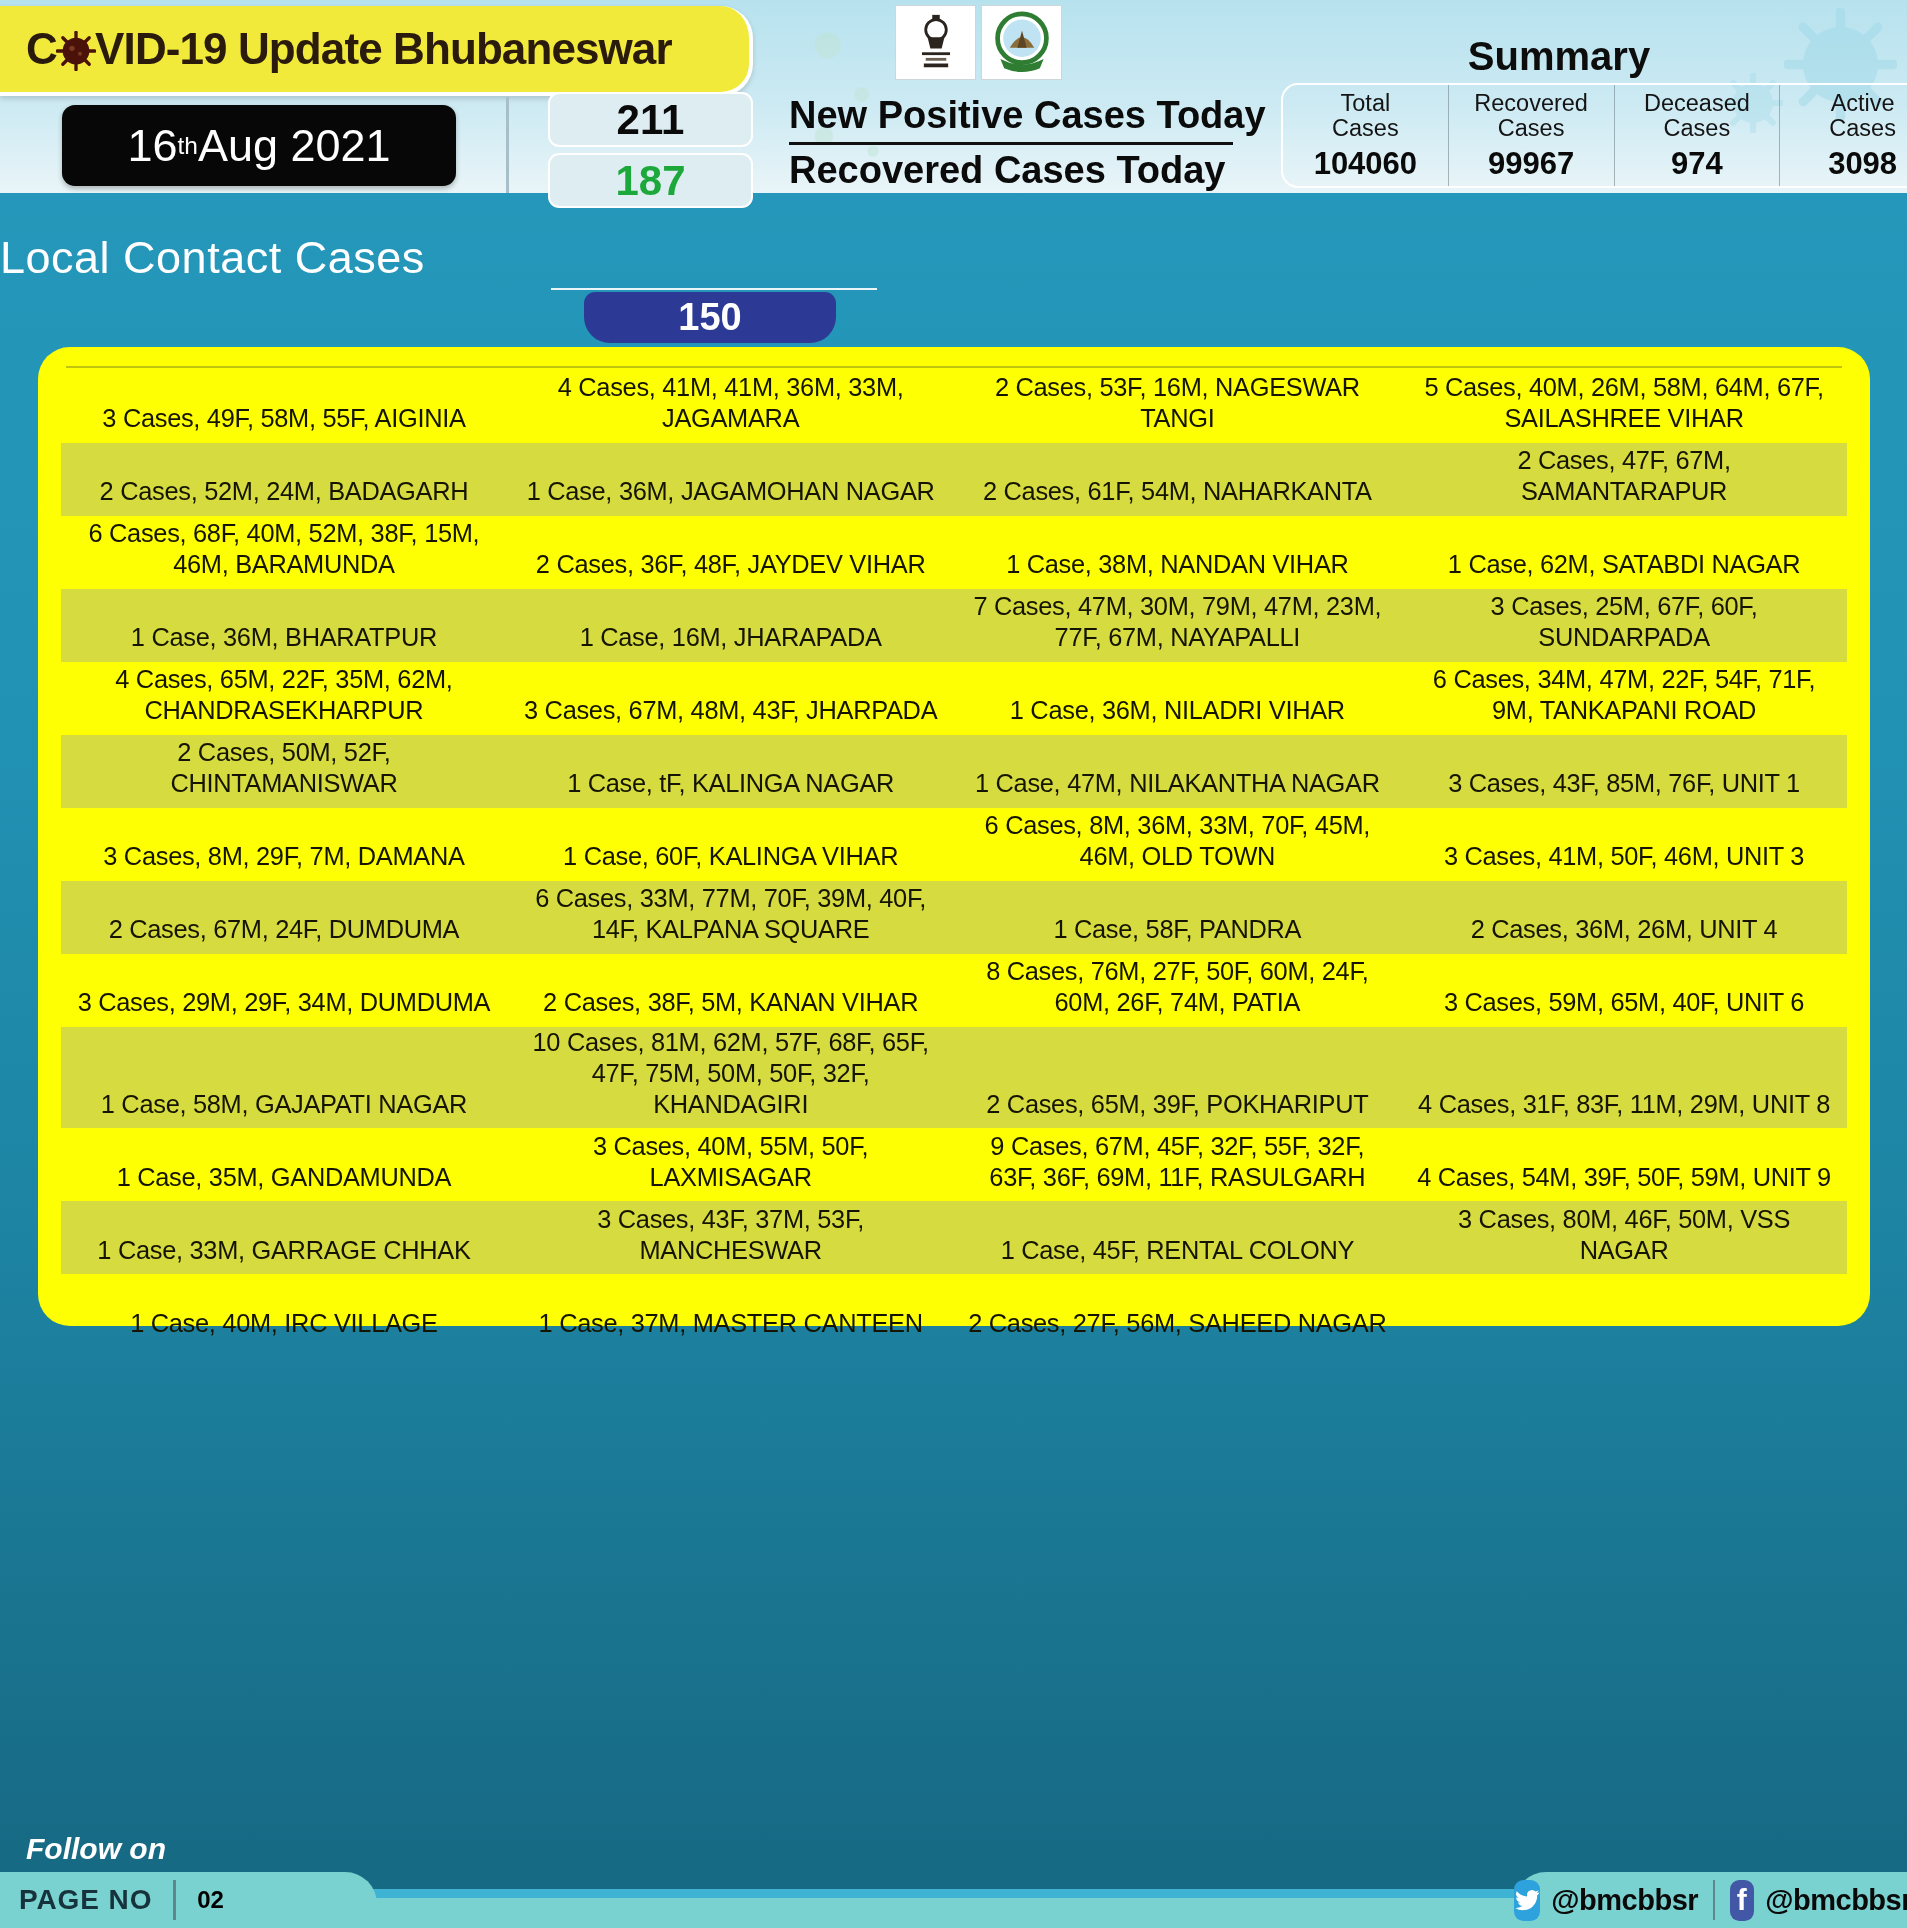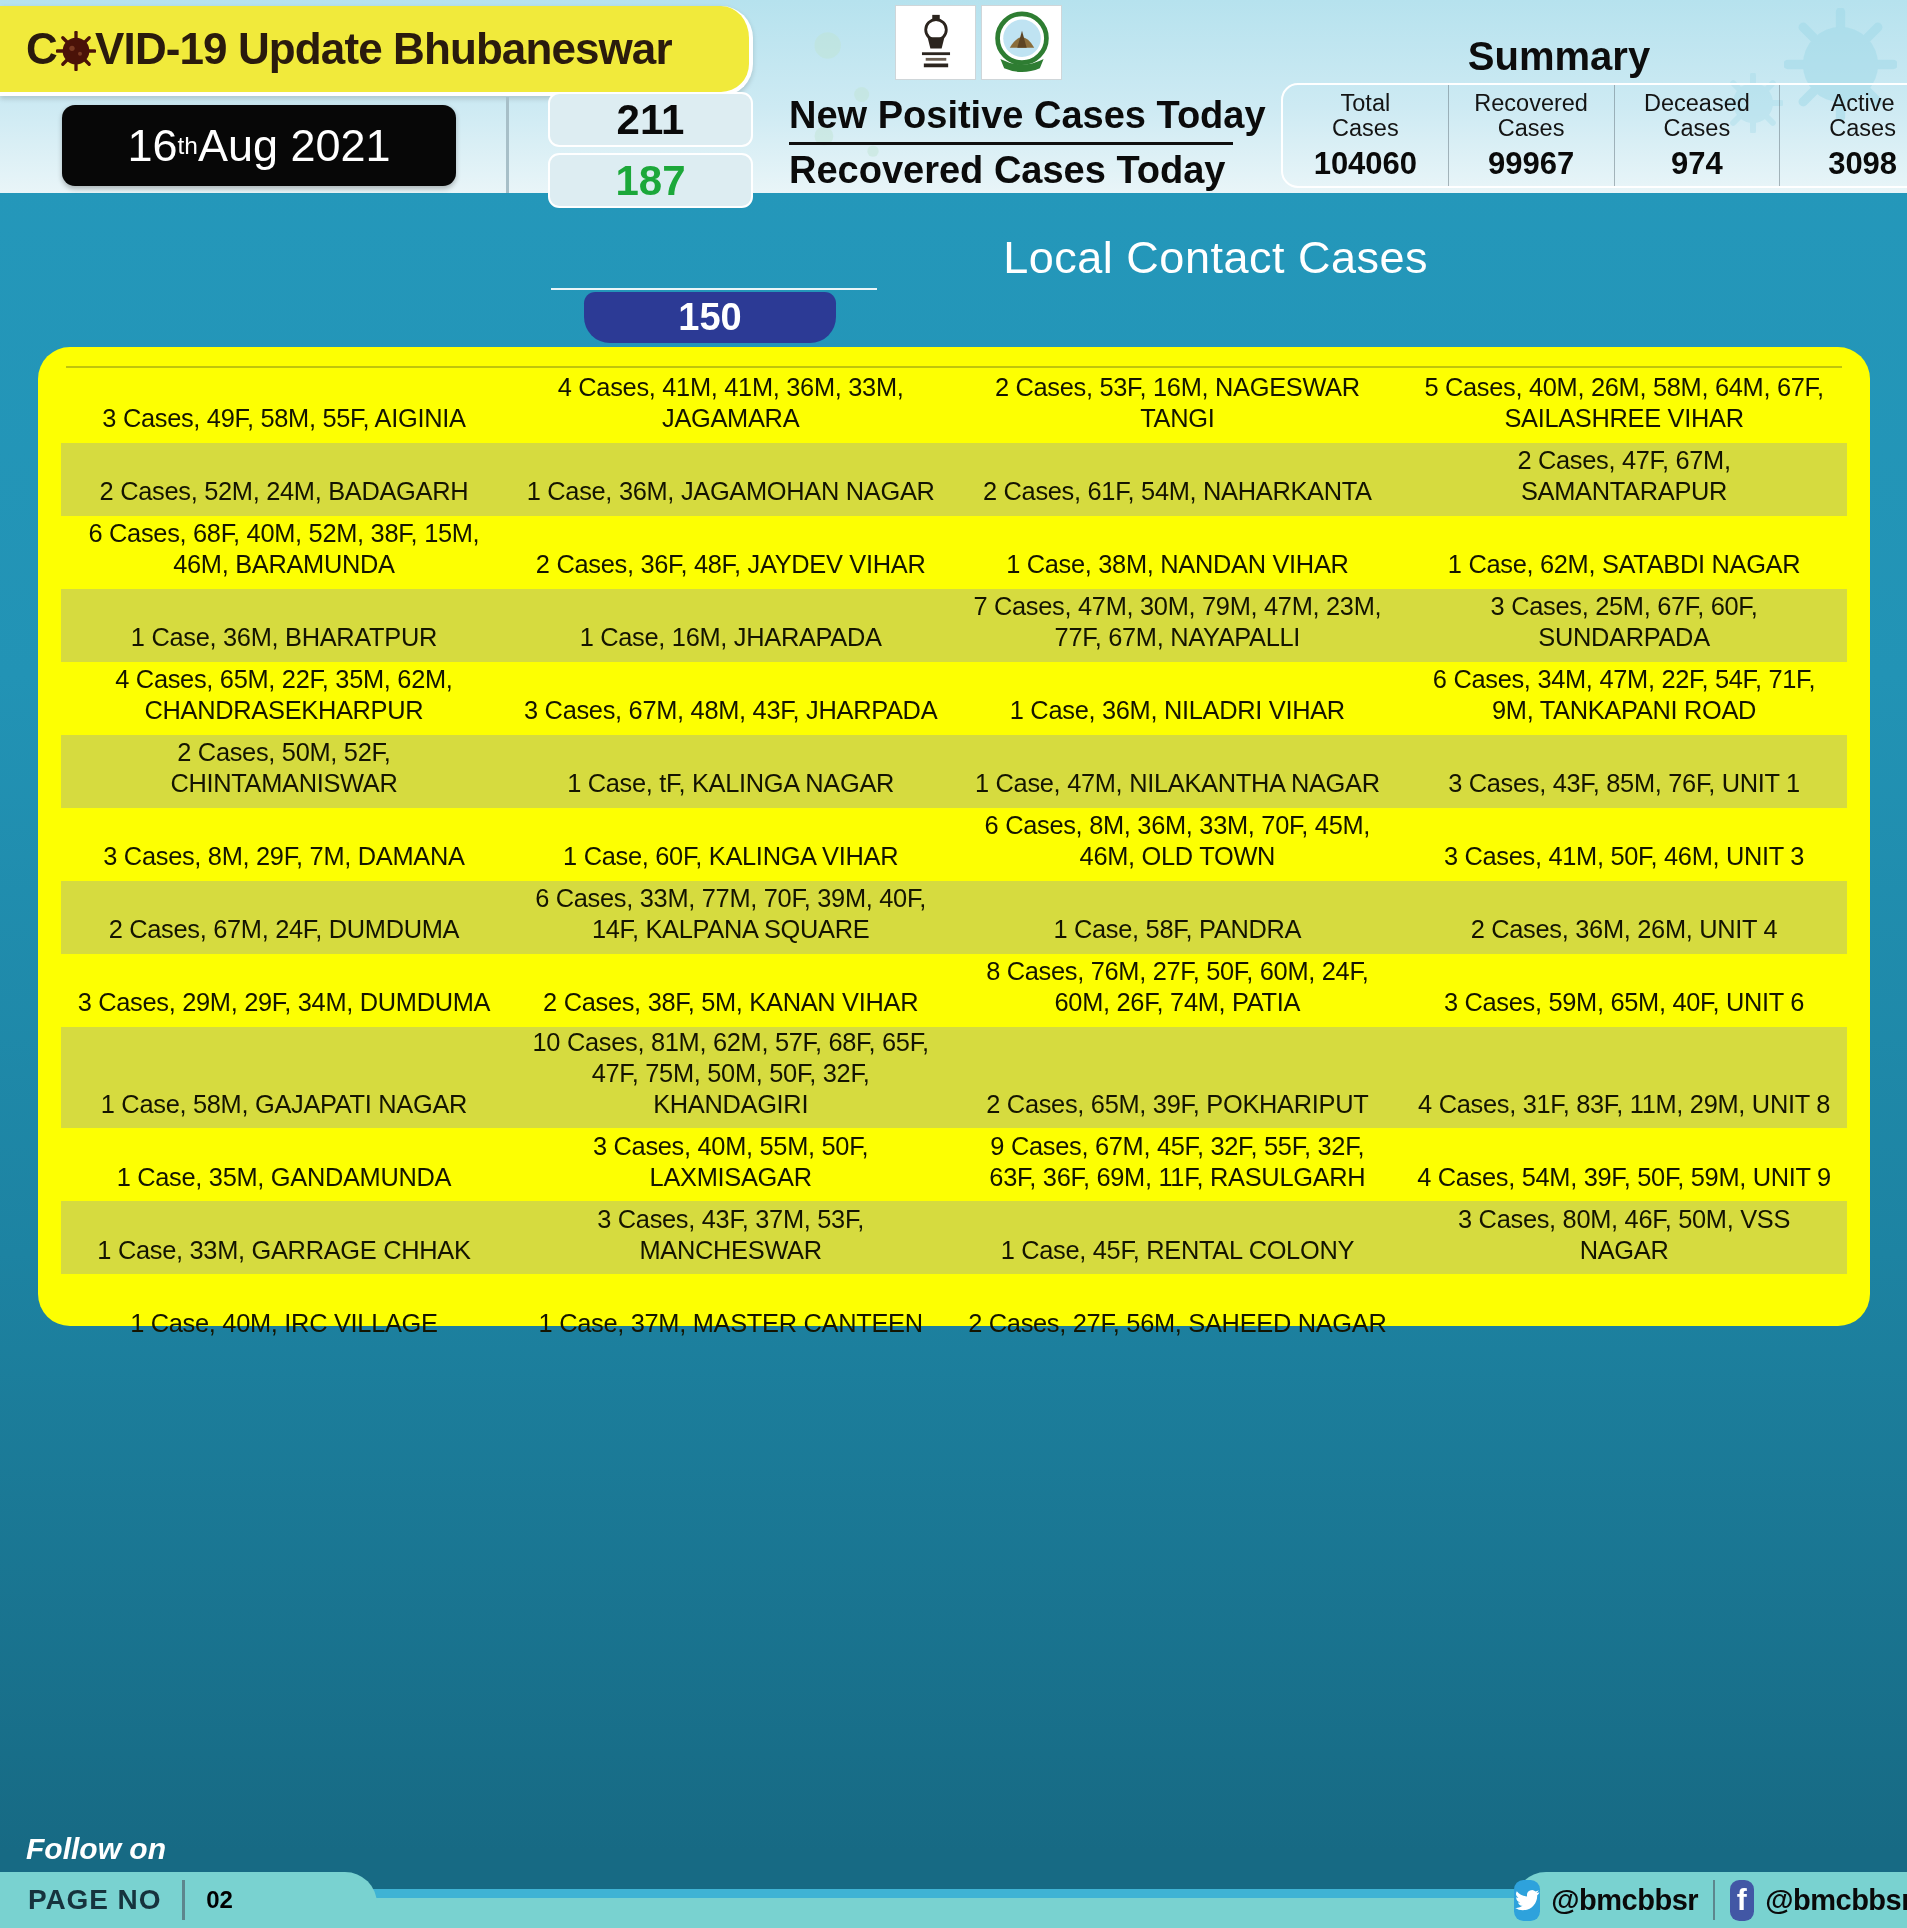--- a/index.html
+++ b/index.html
@@ -36,40 +36,40 @@
             border-radius:11.3px;display:flex;align-items:center;justify-content:center;
             font-size:42px;font-weight:bold;box-sizing:border-box;}
   .stat-box.positive{top:92px;color:#0a0a0a;}
   .stat-box.recovered{top:153px;color:#1ca83a;}
   .stat-label{position:absolute;left:789px;font-size:38px;font-weight:bold;color:#0b0b0b;white-space:nowrap;}
   .stat-label.l1{top:94px;}
   .stat-label.l2{top:149px;}
   .stat-underline{position:absolute;left:789px;top:142px;width:444px;height:2.8px;background:#101010;}
   .deco{position:absolute;opacity:.5;}
   
-  .section-title{position:absolute;left:0;top:232px;width:1428px;text-align:right;
+  .section-title{position:absolute;left:0;top:232px;width:1428px;text-align:left;
                  font-size:45px;color:#fff;font-weight:normal;letter-spacing:0.5px;}
   .section-underline{position:absolute;left:551px;top:288px;width:326px;height:1.9px;background:rgba(255,255,255,.9);}
   .count-badge{position:absolute;left:584px;top:292px;width:252px;height:51px;background:#2c3a95;
                border-radius:11.3px 11.3px 26px 26px;display:flex;align-items:center;justify-content:center;
                color:#fff;font-size:38px;font-weight:bold;}
   
   .card{position:absolute;left:38px;top:347px;width:1832px;height:979px;background:#fdff02;
         border-radius:32px;padding:19px 22.6px 0;box-sizing:border-box;}
   .card-topline{height:1.9px;background:#a0a512;opacity:.65;margin:0 5.6px 1.9px;}
   .g-row{display:flex;align-items:flex-end;min-height:73px;}
   .g-row.alt{background:#d6db3f;}
   .g-cell{flex:1 1 0;padding:0 13px 8.5px;text-align:center;font-size:25.4px;line-height:1.22;
           color:#141400;letter-spacing:-0.3px;box-sizing:border-box;}
   
   .follow{position:absolute;left:26px;top:1832px;font-size:30px;font-style:italic;font-weight:bold;color:#fff;}
   .foot-strip-blue{position:absolute;left:0;top:1889px;width:1908px;height:13px;background:#3fb3d4;}
   .foot-strip-light{position:absolute;left:0;top:1898px;width:1908px;height:30px;background:#79d2d0;}
   .tab{position:absolute;top:1872px;height:56px;background:#79d2d0;display:flex;align-items:center;}
-  .tab.left{left:0;width:377px;border-radius:0 32px 0 0;padding-left:28px;box-sizing:border-box;}
+  .tab.left{left:0;width:377px;border-radius:0 32px 0 0;padding-left:19px;box-sizing:border-box;}
   .tab.right{left:1514px;width:398px;border-radius:32px 0 0 0;justify-content:center;box-sizing:border-box;}
   .page-label{font-size:28px;font-weight:bold;color:#16333d;letter-spacing:0.9px;}
   .tab-div{width:2.8px;height:40px;background:#5d868d;margin:0 21px;}
   .page-no{font-size:24px;font-weight:bold;color:#000;}
   .soc-icon{width:41px;height:41px;border-radius:9.4px;display:flex;align-items:center;justify-content:center;margin-right:11.3px;}
   .soc-icon.tw{background:#2ea2dc;}
   .soc-icon.fb{background:#4257a5;font-size:30px;font-weight:bold;color:#fff;}
   .handle{font-size:29px;font-weight:bold;color:#0a0a0a;letter-spacing:-0.5px;}
   .soc-div{width:2.8px;height:40px;background:#5d868d;margin:0 15px;}
 </style>

